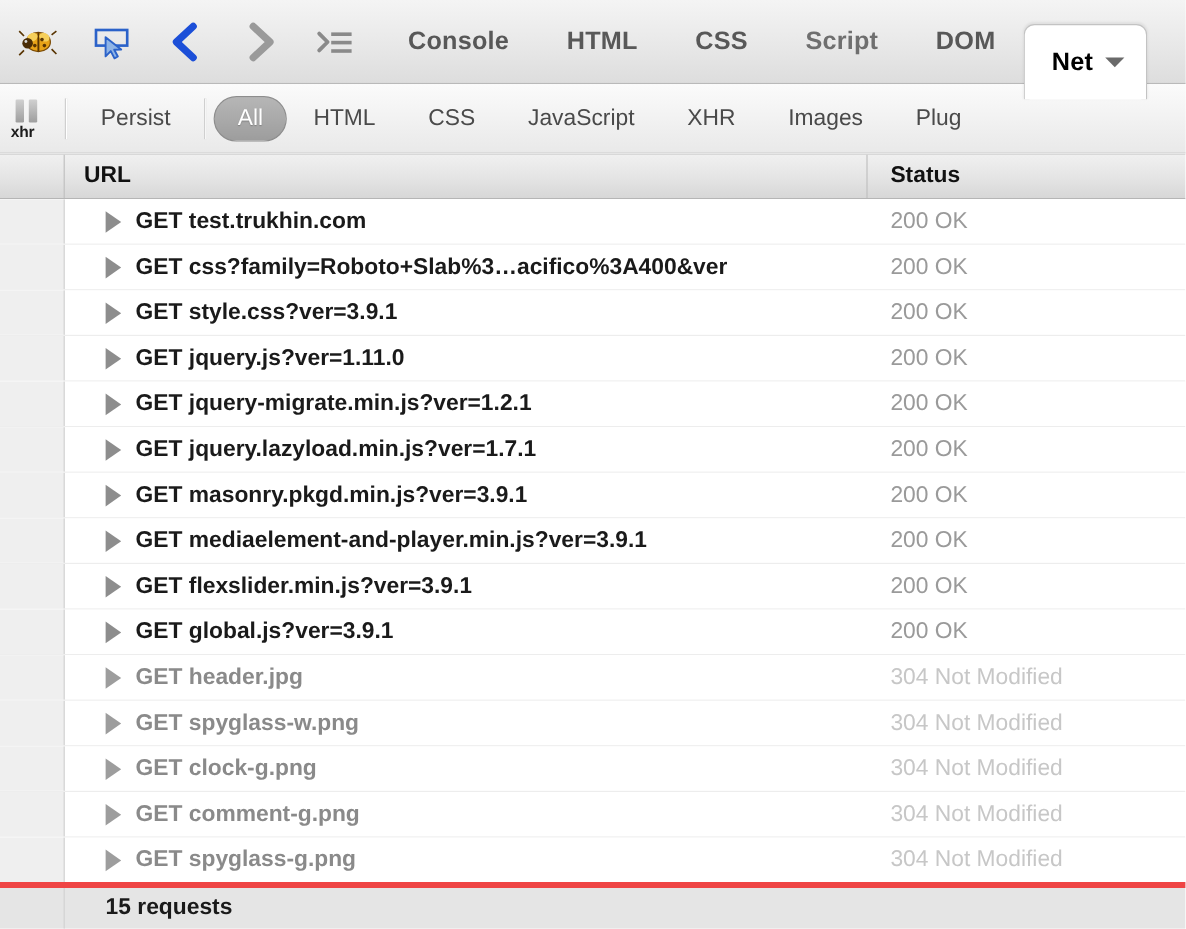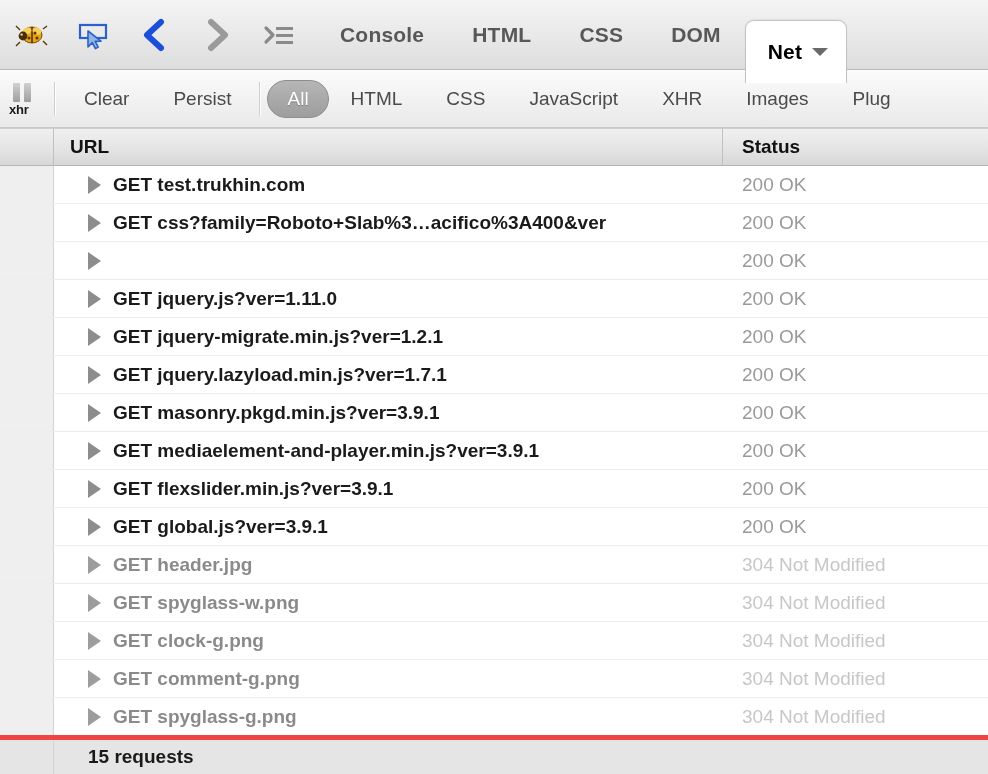--- a/index.html
+++ b/index.html
@@ -343,20 +343,23 @@
     <div class="panel-tabs">
       <div class="panel-tab">
         <span>Console</span>
       </div>
       <div class="panel-tab">
         <span>HTML</span>
       </div>
       <div class="panel-tab">
         <span>CSS</span>
       </div>
+      <div class="panel-tab dim">
+        <span>Script</span>
+      </div>
       <div class="panel-tab">
         <span>DOM</span>
       </div>
       <div class="panel-tab active">
         <span>Net</span>
         <span class="tab-caret"></span>
       </div>
     </div>
   </div>
 
@@ -367,23 +370,20 @@
           <div class="xhr-bar"></div>
           <div class="xhr-bar"></div>
         </div>
         <div class="xhr-label">xhr</div>
       </div>
     </div>
 
     <div class="vsep"></div>
 
     <div class="obtn">
-      <span>Clear</span>
-    </div>
-    <div class="obtn">
       <span>Persist</span>
     </div>
 
     <div class="vsep"></div>
 
     <div class="obtn selected">
       <span>All</span>
     </div>
     <div class="obtn">
       <span>HTML</span>
@@ -431,20 +431,21 @@
           <div class="cell-url">
             <div class="twisty"></div>
             <span class="url-text">GET css?family=Roboto+Slab%3…acifico%3A400&amp;ver</span>
           </div>
           <div class="cell-status">200 OK</div>
         </div>
         <div class="net-row">
           <div class="cell-gutter"></div>
           <div class="cell-url">
             <div class="twisty"></div>
+            <span class="url-text">GET style.css?ver=3.9.1</span>
           </div>
           <div class="cell-status">200 OK</div>
         </div>
         <div class="net-row">
           <div class="cell-gutter"></div>
           <div class="cell-url">
             <div class="twisty"></div>
             <span class="url-text">GET jquery.js?ver=1.11.0</span>
           </div>
           <div class="cell-status">200 OK</div>

